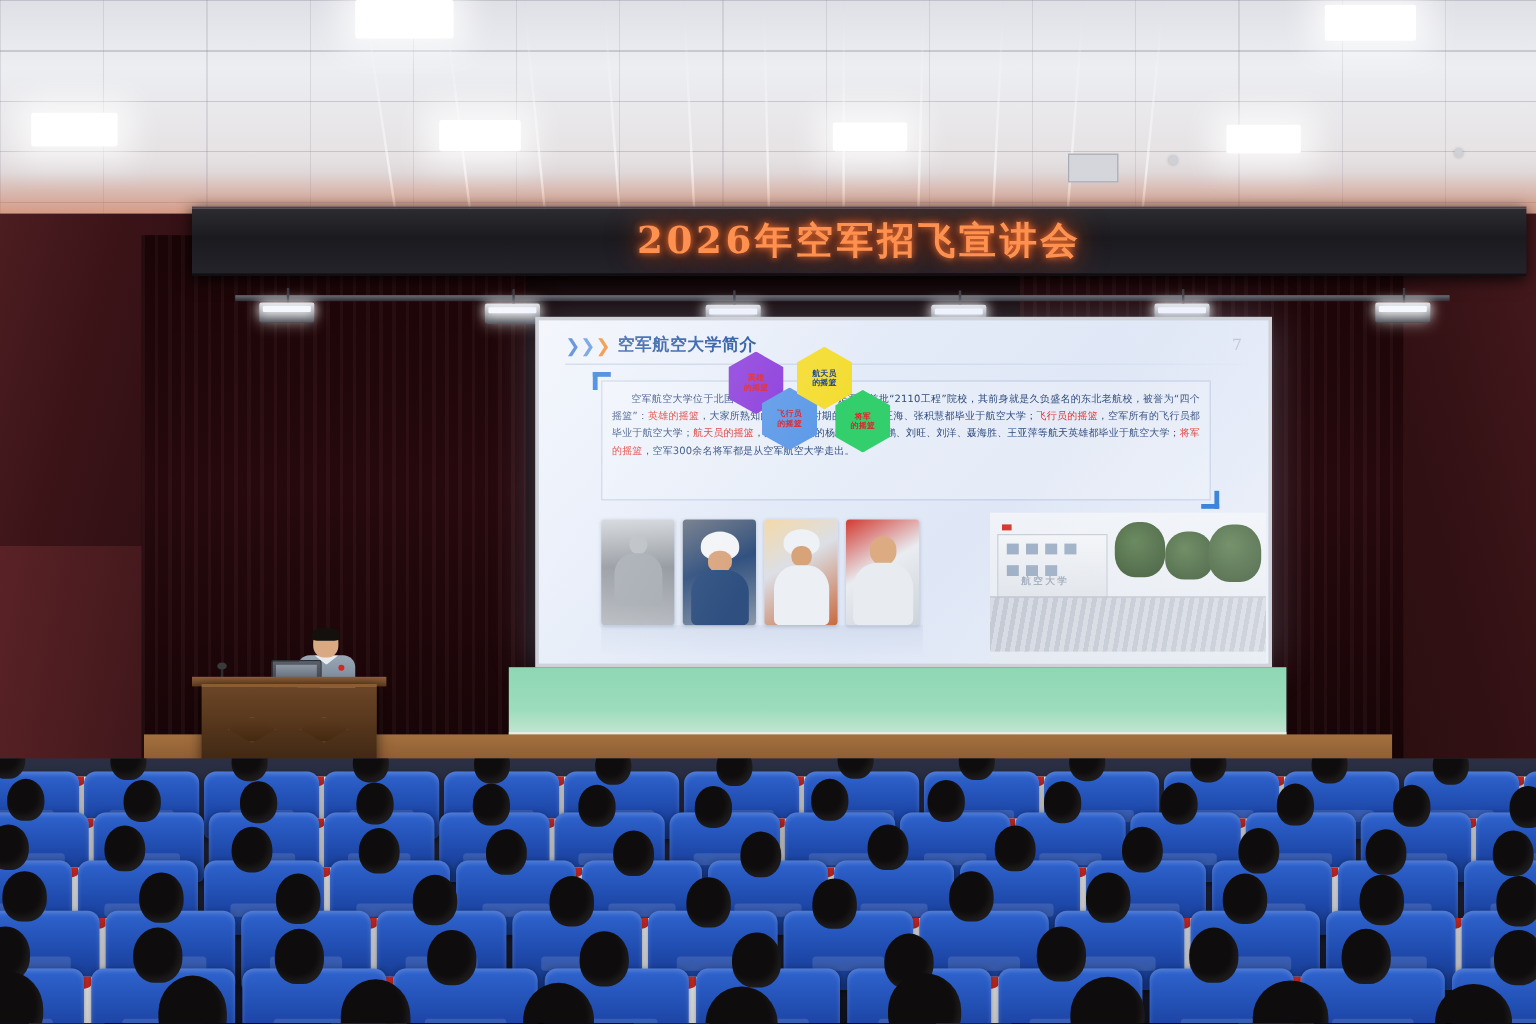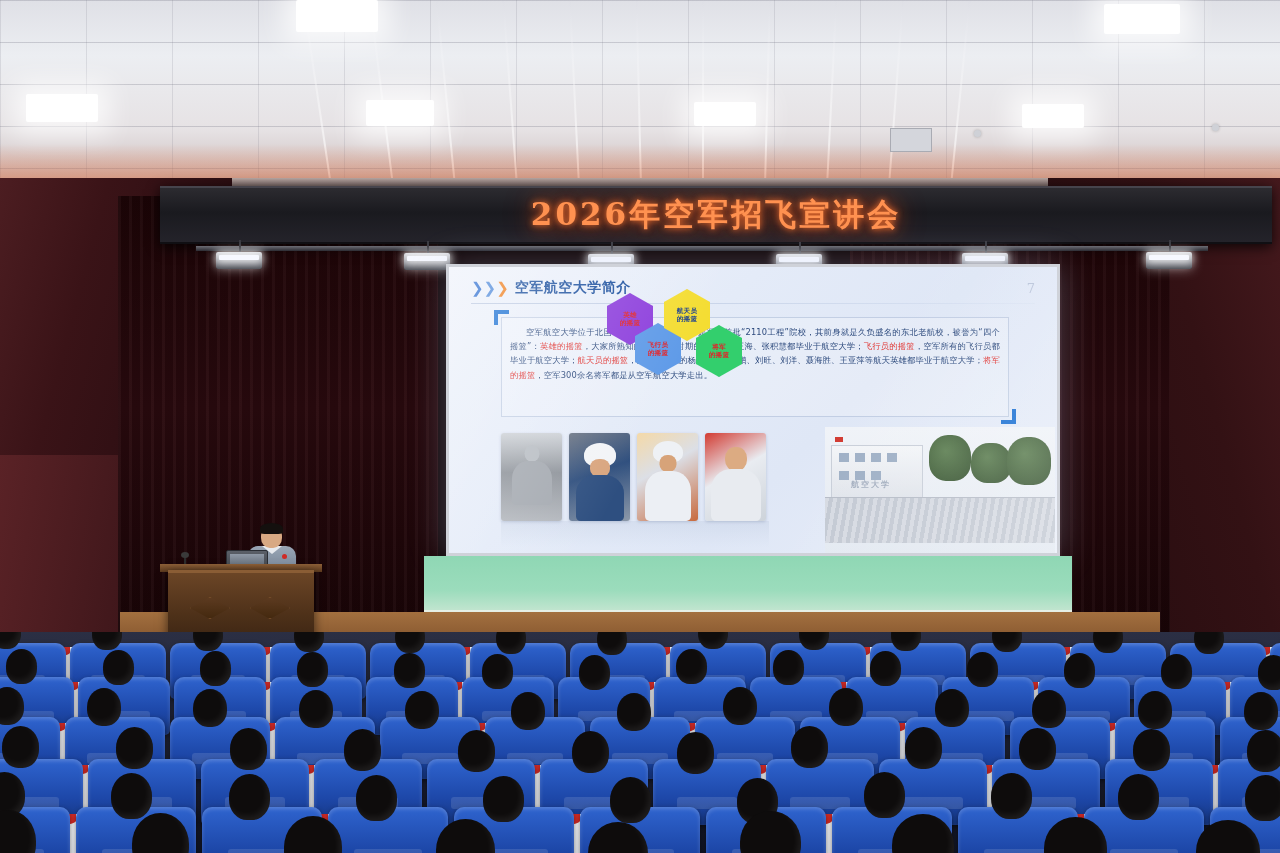--- a/index.html
+++ b/index.html
@@ -41,21 +41,21 @@
      background:
        repeating-linear-gradient(to right, rgba(255,255,255,.028) 0 3px, rgba(0,0,0,.10) 3px 11px),
        linear-gradient(to bottom,#1d0507,#2a0a0e 45%,#170406);
   }
   .curtain.l { left:118px; width:320px; }
   .curtain.r { right:110px; width:320px; }
   .header-beam { position:absolute; left:0; top:178px; width:1280px; height:16px;
      background:linear-gradient(#b9a8a4,#776563 55%,#3a2b2a); }
 
   
-  .led-board { position:absolute; left:160px; top:186px; width:1112px; height:58px;
+  .led-board { position:absolute; left:160px; top:172px; width:1112px; height:58px;
      background:linear-gradient(#2c2b30,#1a1a1f 45%,#24232a);
      border-top:2px solid #46444c; border-bottom:2px solid #100f13;
      box-shadow:0 3px 12px rgba(0,0,0,.8); display:flex; align-items:center;
      justify-content:center; overflow:hidden; }
   .led-text { font-family:"DejaVu Serif", serif; font-weight:700; font-size:31px;
      letter-spacing:3px; color:#ff9150;
      text-shadow:0 0 6px rgba(255,120,50,.95), 0 0 18px rgba(255,90,30,.7), 0 0 34px rgba(255,70,20,.45);
      white-space:nowrap; }
 
   

